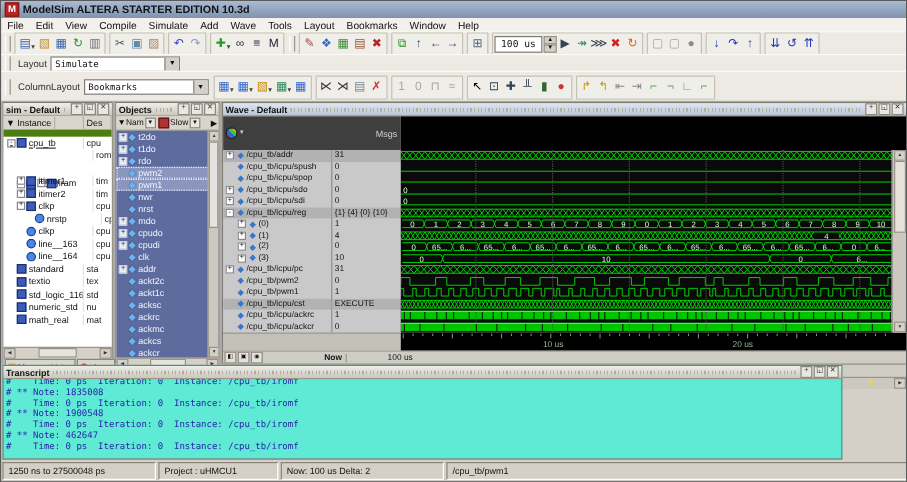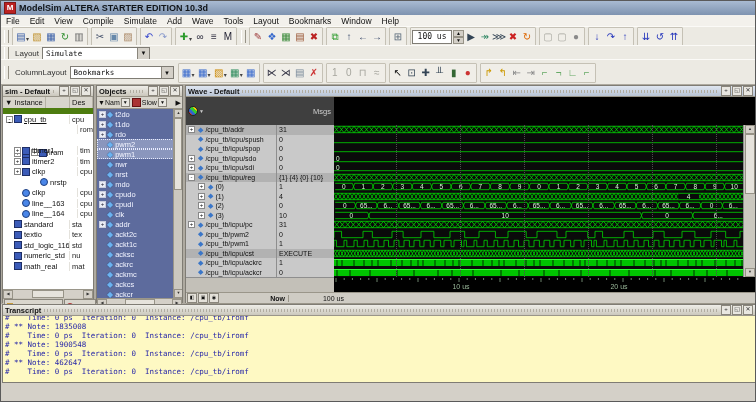--- a/index.html
+++ b/index.html
@@ -120,21 +120,21 @@
   .foot .fw{flex:1;background:#d4d1c9;border-left:1px solid #9a968a;position:relative}
   #wave-scrollrow{height:9px;display:flex;background:#cbc8bf;border-top:1px solid #9a968a}
   .minibar{display:flex;align-items:center;justify-content:space-between;border-right:1px solid #9a968a}
   #wsb-names{width:90px}#wsb-values{width:58px}
   #wsb-wave{flex:1;position:relative;display:flex;align-items:center}
   #wsb-thumb{position:absolute;left:9px;top:1px;width:195px;height:6px;background:#e6e3dc;border:1px solid #979387}
   #cursor-tick{position:absolute;right:28px;top:1px;width:2px;height:6px;background:#e8d44d}
   .vthumb{position:absolute;left:1px;top:9px;width:8px;height:58px;background:#e6e3dc;border:1px solid #979387}
   #wave-vscroll .sbtn{position:absolute;left:1px;width:8px}
   
-  #transcript{position:absolute;left:1px;top:303px;width:754px;height:79px;background:#fef9c3;
+  #transcript{position:absolute;left:1px;top:303px;width:700px;height:79px;background:#5eead4;
     border:1px solid #7f7c74;box-sizing:border-box}
   #trans-body{height:67px;overflow:hidden;padding:0 2px;font-family:"DejaVu Sans Mono",monospace;
     font-size:7.5px;line-height:9px;white-space:pre;color:#2626a8}
   #trans-body .first{margin-top:-3px}
   
   #statusbar{position:absolute;left:1px;top:383px;width:754px;height:16px;display:flex;align-items:center}
   .scell{height:13px;border:1px solid;border-color:#8a867c #fff #fff #8a867c;background:#d4d0c8;
     font-size:7.5px;display:flex;align-items:center;padding:0 4px;margin-right:2px;white-space:nowrap;overflow:hidden}
   #sc1{width:118px}#sc2{width:90px}#sc3{width:126px}#sc4{flex:1;margin-right:0}
   svg{display:block}
@@ -354,21 +354,21 @@
           </div>
           <div class="trow">
             <span class="c1" style="padding-left: 10px;">
               <span class="exp">+</span>
               <span class="ic comp"></span>
               <span>clkp</span>
             </span>
             <span class="c2">cpu</span>
           </div>
           <div class="trow">
-            <span class="c1" style="padding-left: 28px;">
+            <span class="c1" style="padding-left: 17px;">
               <span class="spc"></span>
               <span class="ic proc"></span>
               <span>nrstp</span>
             </span>
             <span class="c2">cpu</span>
           </div>
           <div class="trow">
             <span class="c1" style="padding-left: 10px;">
               <span class="spc"></span>
               <span class="ic proc"></span>
@@ -928,13 +928,19 @@
     <div class="phead">
       <span class="ptitle">Transcript</span>
       <span class="grip"></span>
       <span class="pbtn">+</span>
       <span class="pbtn">◱</span>
       <span class="pbtn">✕</span>
     </div>
     <div id="trans-body"><div class="first">#    Time: 0 ps  Iteration: 0  Instance: /cpu_tb/iromf</div><div># ** Note: 1835008</div><div>#    Time: 0 ps  Iteration: 0  Instance: /cpu_tb/iromf</div><div># ** Note: 1900548</div><div>#    Time: 0 ps  Iteration: 0  Instance: /cpu_tb/iromf</div><div># ** Note: 462647</div><div>#    Time: 0 ps  Iteration: 0  Instance: /cpu_tb/iromf</div></div>
   </div>
 
+  <div id="statusbar">
+    <span class="scell" id="sc1">1250 ns to 27500048 ps</span>
+    <span class="scell" id="sc2">Project : uHMCU1</span>
+    <span class="scell" id="sc3">Now: 100 us  Delta: 2</span>
+    <span class="scell" id="sc4">/cpu_tb/pwm1</span>
+  </div>
 </div>
 
 </body></html>

